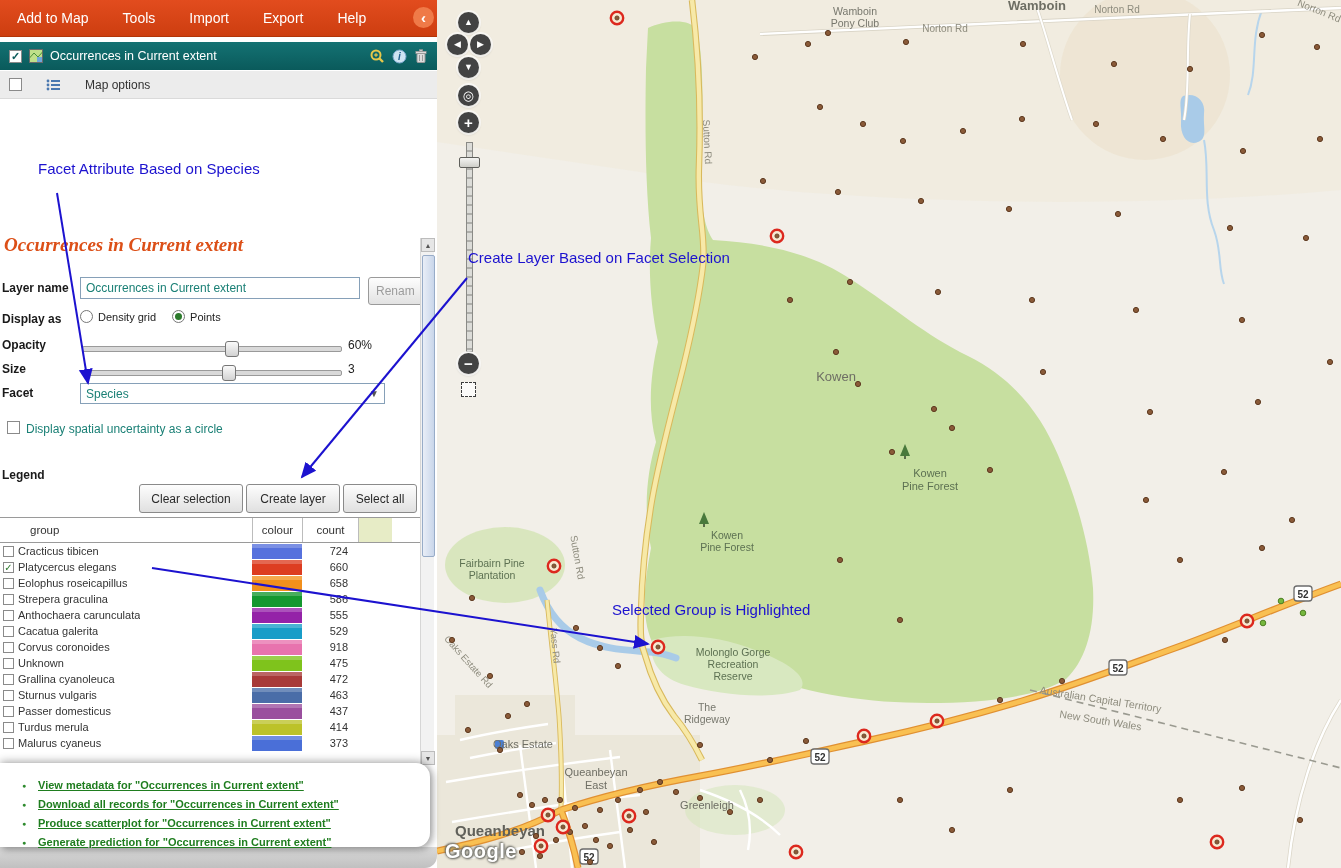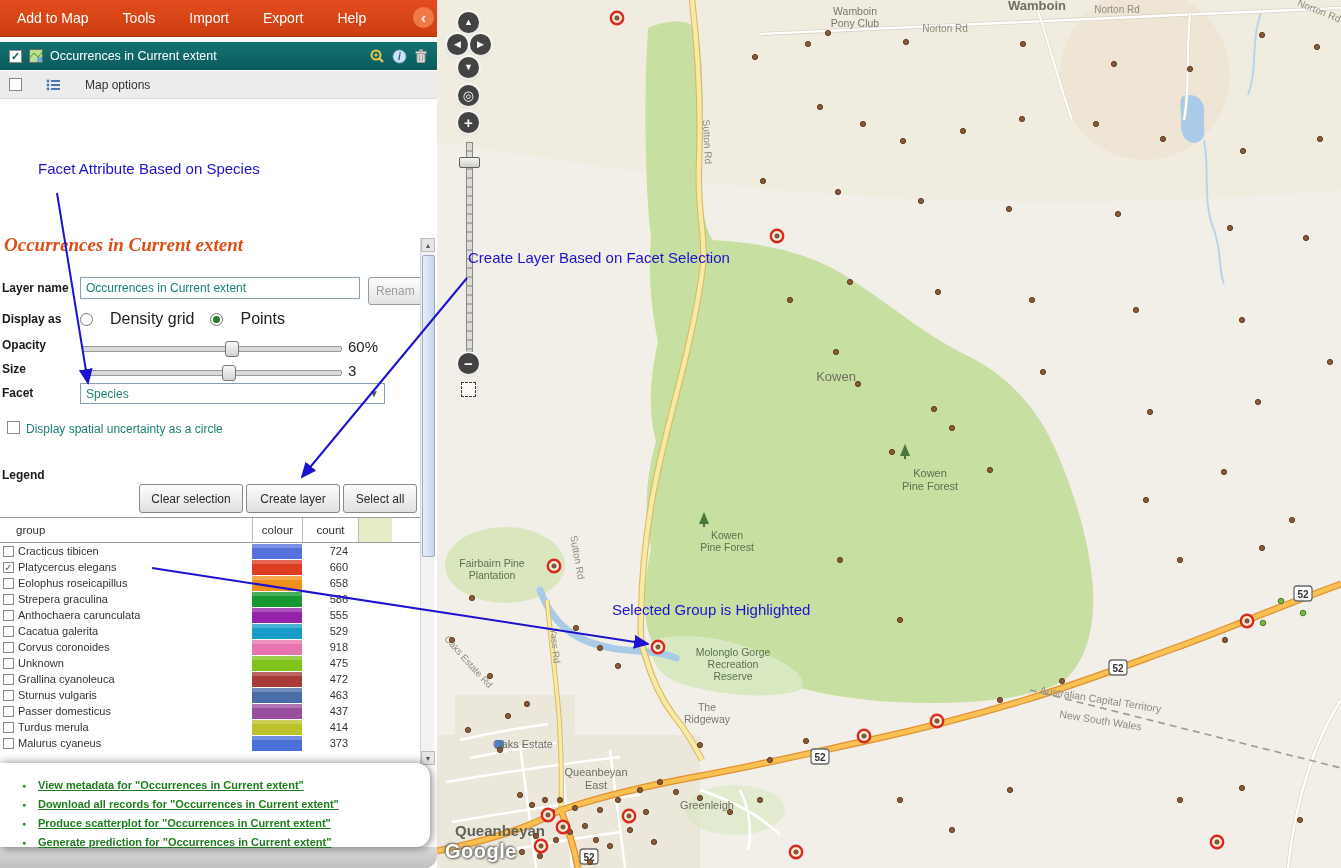--- a/index.html
+++ b/index.html
@@ -43,41 +43,41 @@
 
   .p-title{position:absolute;left:4px;top:234px;font-family:"Liberation Serif",serif;font-style:italic;font-weight:bold;
     font-size:19px;color:#dc4f17}
   .lbl{position:absolute;left:2px;font-size:12px;font-weight:bold;color:#1a1a1a}
   #layer-input{position:absolute;left:80px;top:277px;width:268px;height:18px;border:1px solid #86a0b8;font-size:12px;
     color:#1b8076;padding:1px 5px;font-family:"Liberation Sans",sans-serif}
   #rename-btn{position:absolute;left:368px;top:277px;width:62px;height:28px;background:linear-gradient(#fdfdfd,#e2e2e2);
     border:1px solid #9a9a9a;border-radius:3px;font-size:12px;color:#9c9c9c;overflow:hidden;white-space:nowrap;
     display:flex;align-items:center;padding-left:7px;box-sizing:border-box;cursor:pointer}
   #display-as-row{position:absolute;left:80px;top:310px;display:flex;gap:16px;align-items:center}
-  .radio-opt{display:inline-flex;align-items:center;gap:17px;font-size:16px;color:#222;cursor:pointer}
+  .radio-opt{display:inline-flex;align-items:center;gap:5px;font-size:11px;color:#222;cursor:pointer}
   .radio{width:13px;height:13px;border-radius:50%;border:1px solid #777;background:#fff;box-sizing:border-box;position:relative}
   .radio.sel::after{content:"";position:absolute;left:2px;top:2px;width:7px;height:7px;border-radius:50%;background:#2c7a2c}
   .slider-track{position:absolute;left:82px;width:258px;height:4px;background:#d9d9d9;border:1px solid #9a9a9a;border-radius:2px;cursor:pointer}
   .slider-thumb{position:absolute;width:12px;height:14px;background:linear-gradient(#fafafa,#d2d2d2);border:1px solid #767676;
     border-radius:3px;cursor:pointer}
-  .val{position:absolute;left:348px;font-size:15px;color:#222}
+  .val{position:absolute;left:348px;font-size:12px;color:#222}
   #facet-select{position:absolute;left:80px;top:383px;width:305px;height:21px;border:1px solid #86a0b8;background:#fff;
     box-sizing:border-box;font-size:12px;color:#1b8076;display:flex;align-items:center;padding:0 5px;cursor:pointer}
   #facet-select .arrow{margin-left:auto;color:#555;font-size:10px}
   #uncertainty-cb{position:absolute;left:7px;top:421px}
   #uncertainty-lbl{position:absolute;left:26px;top:422px;font-size:12px;color:#1b8076}
   .btn{position:absolute;top:484px;height:29px;background:linear-gradient(#fdfdfd,#e0e0e0);border:1px solid #8a8a8a;
     border-radius:3px;font-size:12px;color:#2a2a2a;display:flex;align-items:center;justify-content:center;cursor:pointer;box-sizing:border-box}
 
   
   #legend-table{position:absolute;left:0;top:517px;width:420px;font-size:11px;color:#333}
   .thead{display:grid;grid-template-columns:252px 50px 56px 34px;height:24px;border-top:1px solid #9a9a9a;
     border-bottom:1px solid #9a9a9a;align-items:center;font-size:11.5px}
   .thead .hc{height:100%;display:flex;align-items:center;box-sizing:border-box}
-  .thead .h1{padding-left:16px}
+  .thead .h1{padding-left:30px}
   .thead .h2,.thead .h3{border-left:1px solid #bcbcbc;justify-content:center}
   .thead .h4{border-left:1px solid #bcbcbc;background:#e7ecc6}
   .trow{display:grid;grid-template-columns:252px 50px 56px 34px;height:16px;align-items:center;cursor:pointer}
   .tcell{height:16px;display:flex;align-items:center;box-sizing:border-box}
   .c1{gap:4px;padding-left:3px}
   .cb2{width:11px;height:11px;border:1px solid #8a8a8a;background:#fff;display:inline-flex;align-items:center;
     justify-content:center;font-size:10px;color:#2c7a2c;box-sizing:border-box;flex:0 0 auto}
   .gname{white-space:nowrap;overflow:hidden}
   .swatch{width:50px;height:15px;box-shadow:inset 0 4px rgba(255,255,255,.22)}
   .c3{justify-content:flex-end;padding-right:10px}

